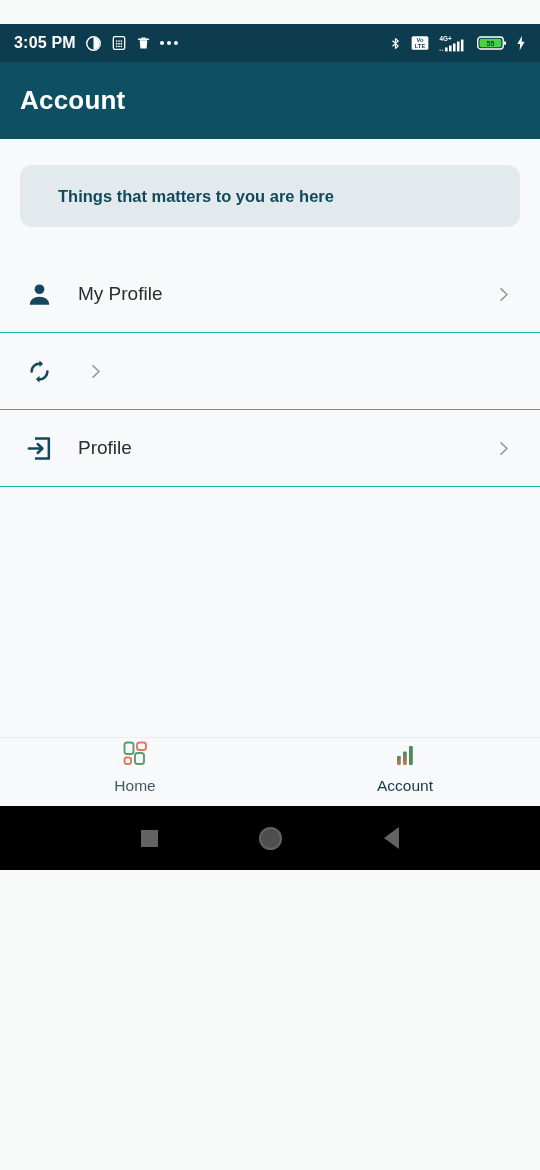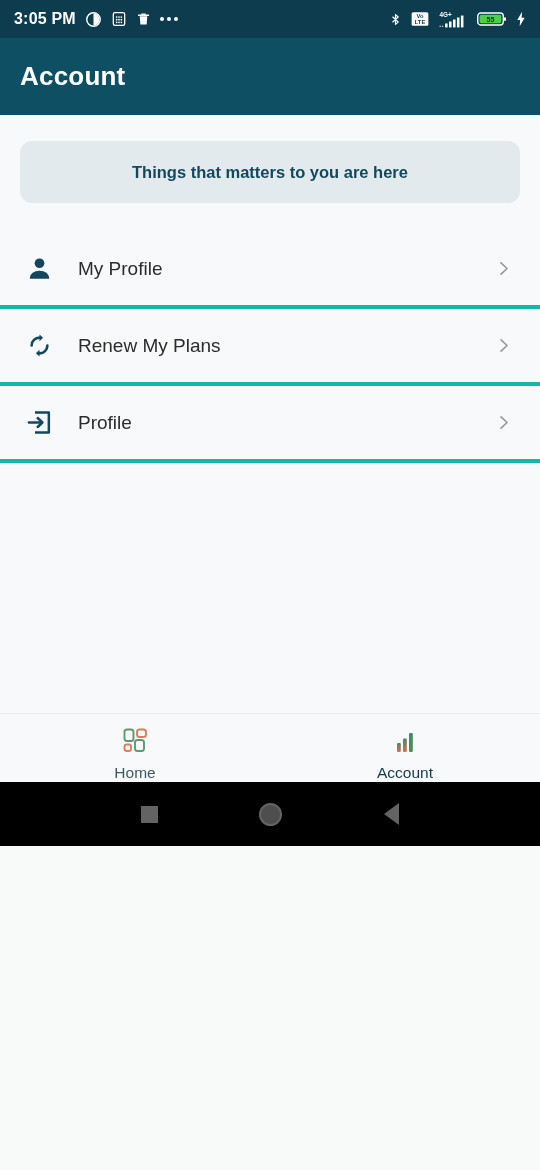--- a/index.html
+++ b/index.html
@@ -2,21 +2,21 @@
 <html><head>
 <meta charset="utf-8">
 <style>
   * { margin:0; padding:0; box-sizing:border-box; }
   html, body {
     width:540px; height:1170px;
     font-family:"Liberation Sans", sans-serif;
     background:#f8f9f9;
     overflow:hidden;
   }
-  .phone { position:relative; width:540px; height:846px; display:flex; flex-direction:column; }
+  .phone { position:relative; width:540px; height:846px; display:flex; flex-direction:column;margin-top:24px; }
 
   
   .statusbar {
     height:38px; background:#0d3c4e; color:#ffffff;
     display:flex; align-items:center; justify-content:space-between;
     padding:0 14px; flex:0 0 38px;
   }
   .sb-left, .sb-right { display:flex; align-items:center; gap:9px; }
   .sb-time { font-size:16px; font-weight:700; letter-spacing:.2px; }
   .sb-ico { display:flex; }
@@ -32,40 +32,39 @@
 
   
   .content { flex:1 1 auto; background:#f8f9fa; position:relative; overflow:hidden; }
 
   .banner {
     margin:26px 20px 0 20px;
     background:#e3eaed;
     border-radius:12px;
     height:62px;
     display:flex; align-items:center;
-    padding:0 20px;
-    justify-content:center;
+    padding:0 38px;
   }
   .banner span { color:#12495c; font-size:16.5px; font-weight:700; }
 
   .menu { margin-top:29px; }
   .row {
     height:77px; display:flex; align-items:center;
-    border-bottom:4px solid #14b8a6;
+    border-bottom:1px solid #14b8a6;
     padding:0 20px 0 0;
     background:#f8f9fa;
   }
   .row .ico-wrap { width:78px; display:flex; justify-content:center; align-items:center; }
   .row .label { flex:1; font-size:19px; color:#2c2c2c; }
   .row .chev { width:34px; display:flex; justify-content:center; align-items:center; }
 
   
   .bottomnav {
     flex:0 0 69px; background:#f8f9fa; border-top:1px solid #ececec;
-    display:flex; align-items:flex-end;
+    display:flex; align-items:flex-start;
   }
   .navitem {
     flex:1; display:flex; flex-direction:column; align-items:center; justify-content:center; gap:3px;
   }
   .navitem .nlabel { font-size:15.5px; color:#3f5a63; }
   .navitem.active .nlabel { color:#123b4a; font-weight:500; }
 
   
   .androidnav {
     flex:0 0 64px; background:#000000;
@@ -198,21 +197,20 @@
 
       <div class="row">
         <span class="ico-wrap">
           <svg width="27" height="27" viewBox="0 0 24 24">
             <path d="M19 12a7 7 0 0 1-7 7" fill="none" stroke="#13485c" stroke-width="2.3" stroke-linecap="round"></path>
             <path d="M5 12a7 7 0 0 1 7-7" fill="none" stroke="#13485c" stroke-width="2.3" stroke-linecap="round"></path>
             <path d="M12 2.2 15.2 5.2 12 8.2Z" fill="#13485c"></path>
             <path d="M12 21.8 8.8 18.8 12 15.8Z" fill="#13485c"></path>
           </svg>
         </span>
-        <span class="label">Renew My Plans</span>
         <span class="chev">
           <svg width="17" height="17" viewBox="0 0 24 24">
             <path d="M8.5 4 17 12l-8.5 8" fill="none" stroke="#9a9a9a" stroke-width="2.4" stroke-linecap="round" stroke-linejoin="round"></path>
           </svg>
         </span>
       </div>
 
 
       <div class="row">
         <span class="ico-wrap">

